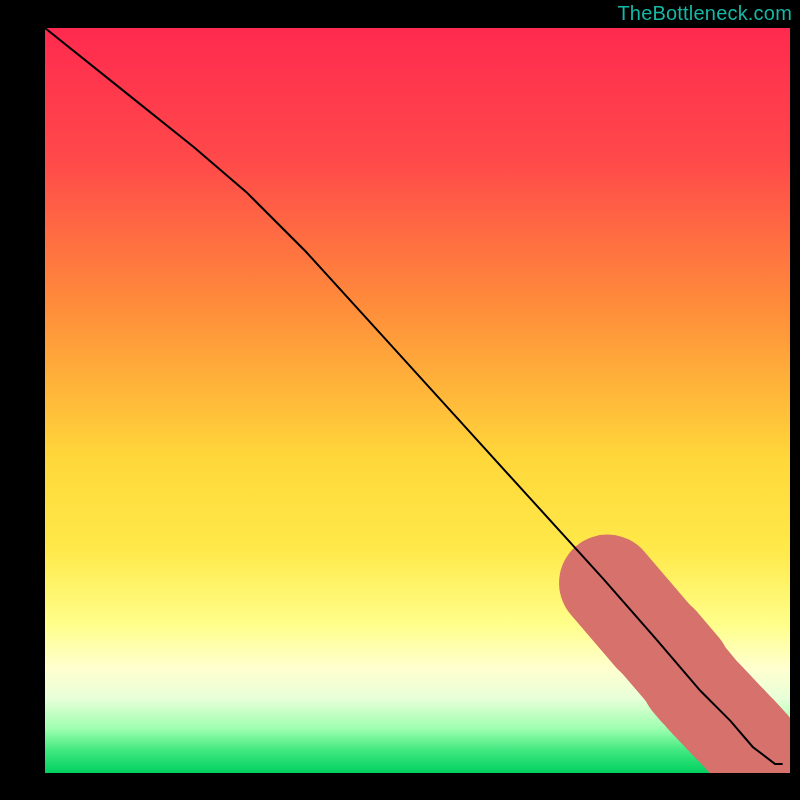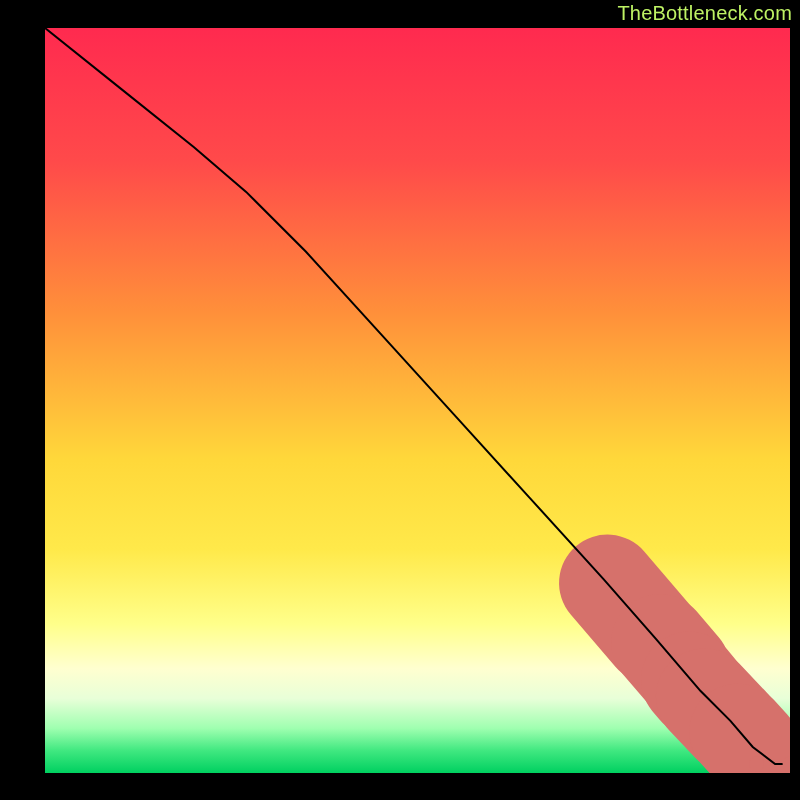--- a/index.html
+++ b/index.html
@@ -9,21 +9,21 @@
     width: 800px;
     height: 800px;
     background: #000;
   }
   .attribution {
     position: absolute;
     top: 2px;
     right: 8px;
     font-family: Arial, Helvetica, sans-serif;
     font-size: 20px;
-    color: #bef264;
+    color: #14b8a6;
     letter-spacing: 0.2px;
     font-weight: 500;
     margin-left: 48px;
   }
   .plot-area {
     position: absolute;
     left: 45px;
     top: 28px;
     width: 745px;
     height: 745px;

